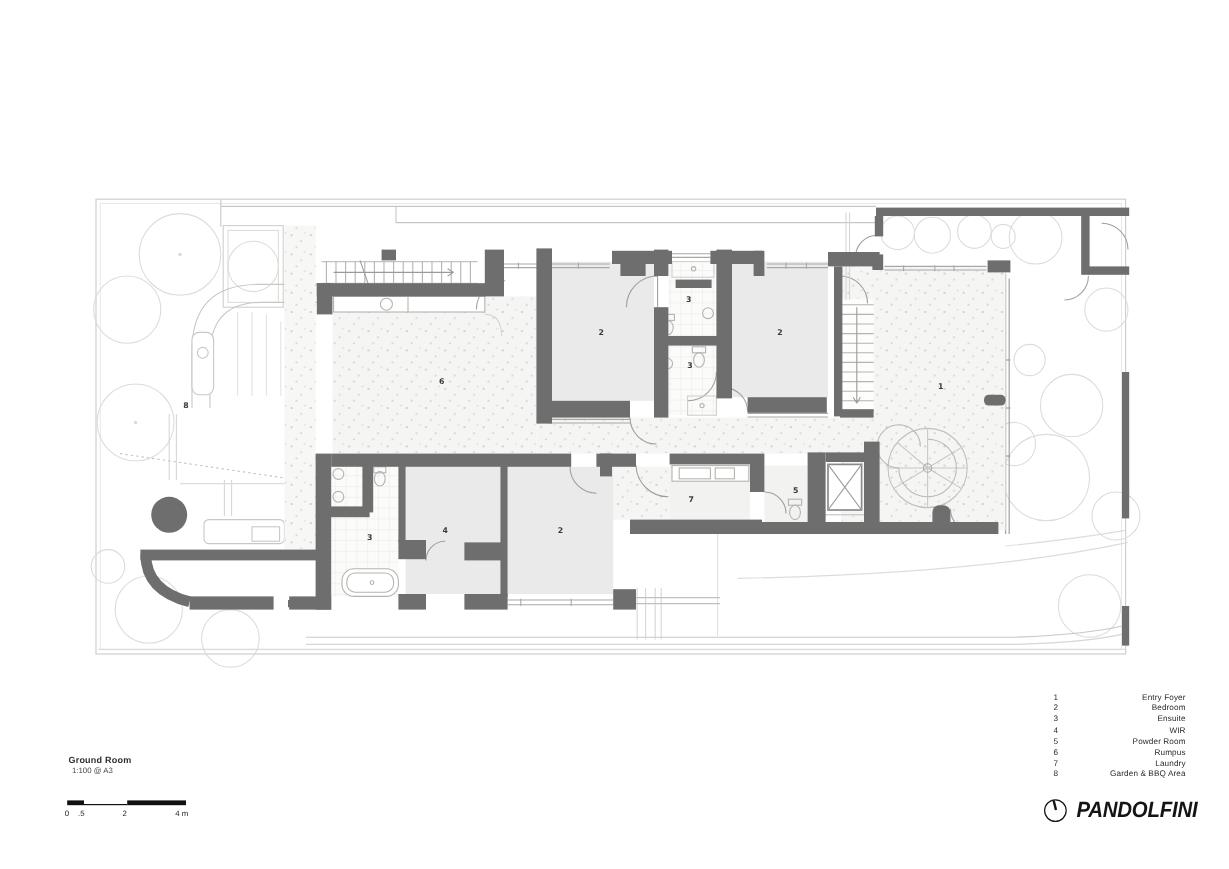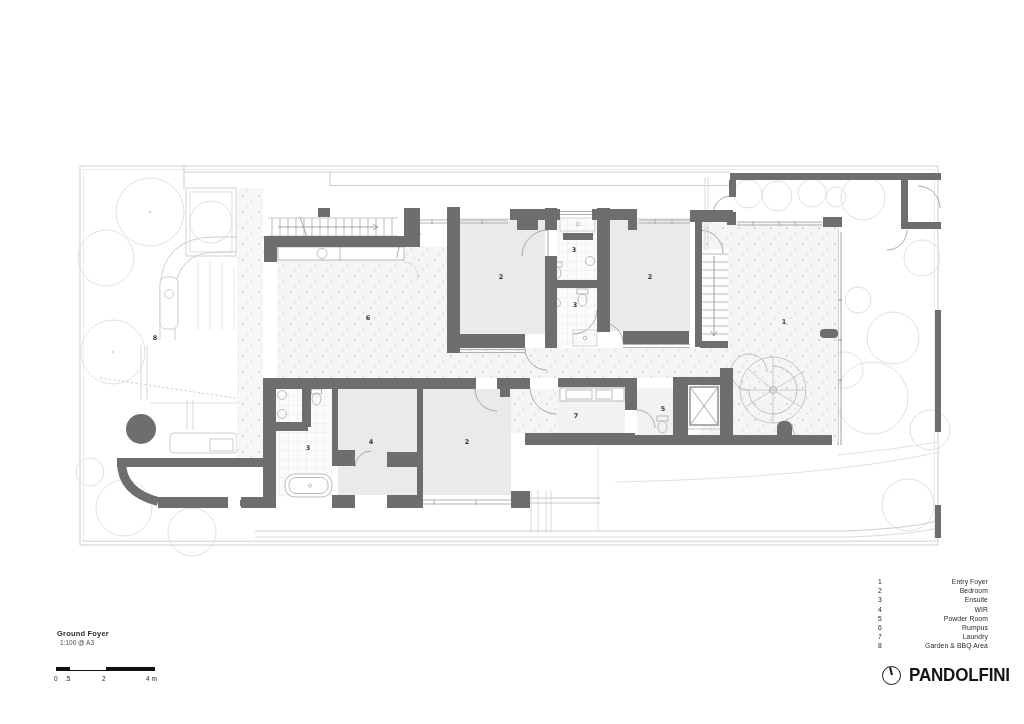--- a/index.html
+++ b/index.html
@@ -19,21 +19,21 @@
   .scalebar .seg3{position:absolute;left:50px;top:0;width:49px;height:4px;background:#111;}
   .scalebar .labels{position:absolute;top:11px;left:0;width:120px;height:10px;font-size:6.5px;color:#1c1c1c;}
   .scalebar .labels span{position:absolute;top:0;}
   
   .legend{position:absolute;right:36px;top:577px;width:110px;}
   .legend .row{display:flex;justify-content:space-between;font-size:6.8px;
                color:#2a2a2a;line-height:9.2px;letter-spacing:.1px;}
   .legend .num{width:14px;text-align:left;}
   .legend .lab{flex:1;text-align:right;}
   
-  .brand{position:absolute;right:5px;top:664px;display:flex;align-items:center;gap:8px;}
+  .brand{position:absolute;right:17px;top:664px;display:flex;align-items:center;gap:8px;font-style:italic;}
   .brand .mark{width:17px;height:17px;border:1.8px solid #141414;border-radius:50%;position:relative;}
   .brand .mark::after{content:"";position:absolute;left:46%;top:0;width:1.8px;height:8px;
                       background:#141414;transform-origin:bottom center;transform:rotate(-14deg);}
   .brand .word{font-size:18.5px;font-weight:800;color:#141414;letter-spacing:-0.2px;
                transform:scaleX(.92);transform-origin:left center;white-space:nowrap;}
 </style>
 </head>
 <body>
 
 <div id="sheet">
@@ -323,21 +323,21 @@
         <text x="308" y="450">3</text>
         <text x="371" y="444">4</text>
         <text x="663" y="411">5</text>
         <text x="368" y="320">6</text>
         <text x="576" y="418">7</text>
         <text x="155" y="340">8</text>
       </g>
 </svg>
 
   <div class="title-block">
-    <div class="t1">Ground Foyer</div>
+    <div class="t1">Ground Room</div>
     <div class="t2">1:100 @ A3</div>
   </div>
 
   <div class="scalebar">
     <div class="bar">
       <div class="seg1"></div>
         <div class="seg2"></div>
         <div class="seg3"></div>
     </div>
     <div class="labels" id="scale-labels">

